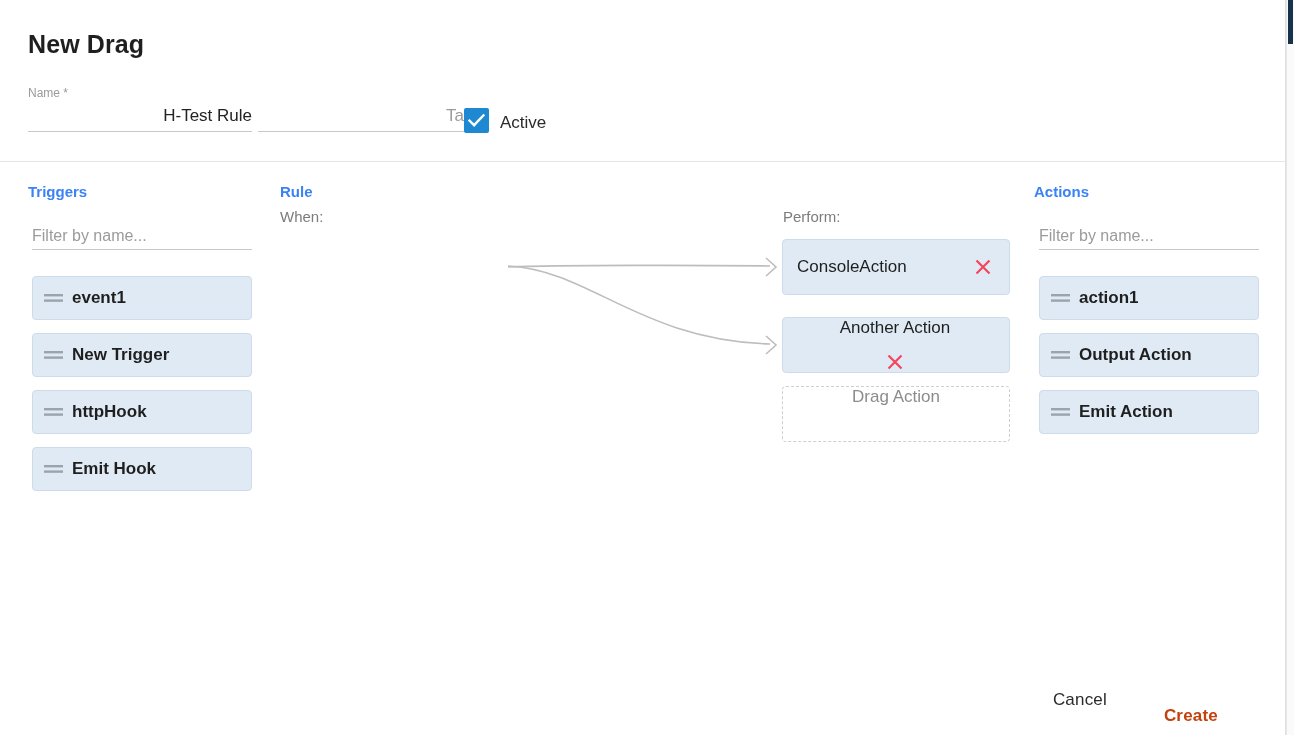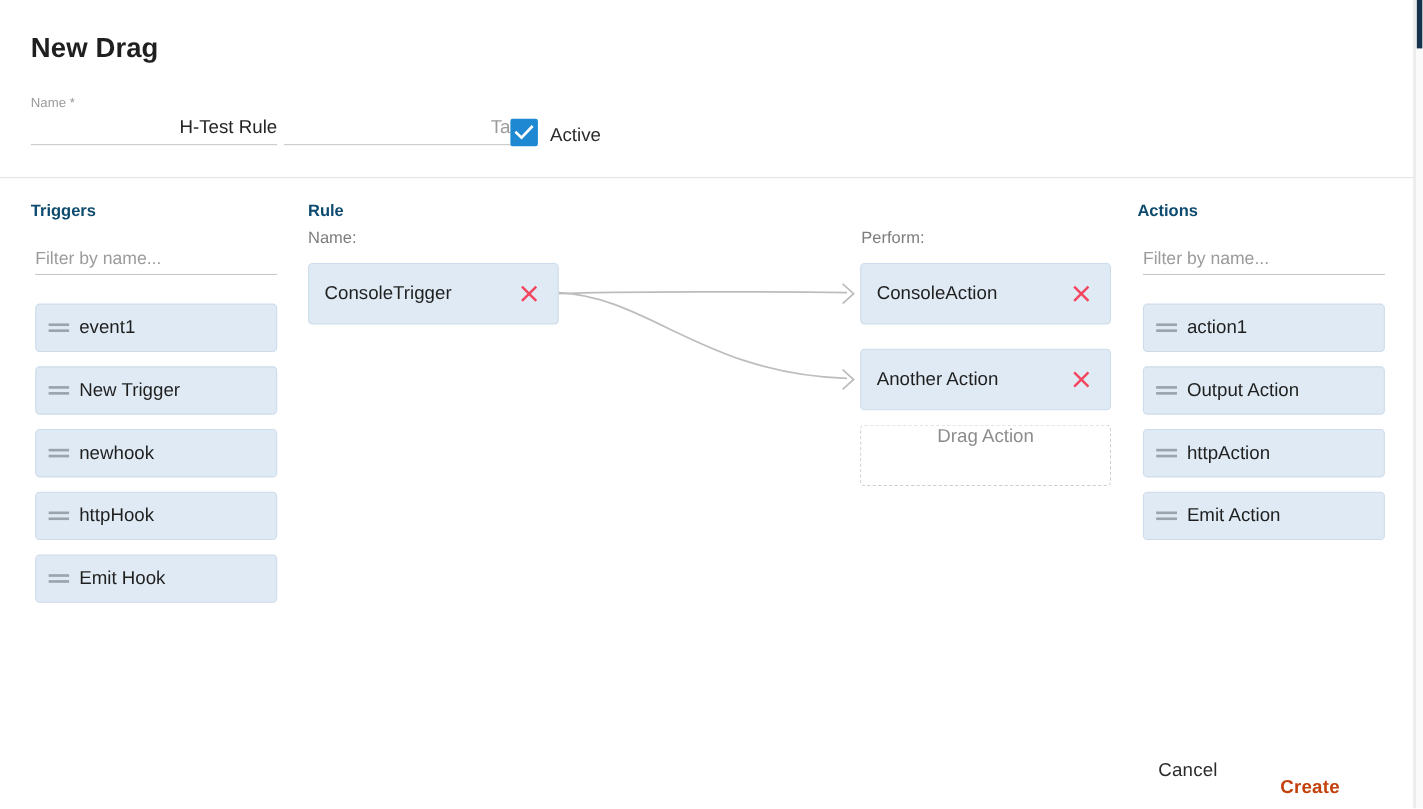--- a/index.html
+++ b/index.html
@@ -132,21 +132,21 @@
     font-size: 17px;
     color: #2b2b2b;
     white-space: nowrap;
   }
 
   
   .panel-heading {
     position: absolute;
     font-size: 15px;
     font-weight: 700;
-    color: #0c4a6e;
+    color: #3b82f6;
   }
   .sub-label {
     position: absolute;
     font-size: 15px;
     color: #7c7c7c;
   }
 
   .filter-field {
     position: absolute;
     width: 220px;
@@ -173,20 +173,21 @@
     height: 44px;
     box-sizing: border-box;
     background: #dfeaf4;
     border: 1px solid #cddcea;
     border-radius: 4px;
     display: flex;
     align-items: center;
     padding-left: 11px;
     margin-bottom: 13px;
     cursor: grab;
+    font-weight: bold;
   }
   .drag-handle {
     width: 19px;
     height: 11px;
     flex: none;
     margin-right: 9px;
     display: block;
   }
   .palette-label {
     font-size: 17px;
@@ -316,68 +317,55 @@
           <rect x="0" y="1" width="19" height="2.4" fill="#9aa4ad"></rect>
           <rect x="0" y="6.4" width="19" height="2.4" fill="#9aa4ad"></rect>
         </svg>
         <span class="palette-label">New Trigger</span>
       </div>
       <div class="palette-item">
         <svg class="drag-handle" viewBox="0 0 19 11">
           <rect x="0" y="1" width="19" height="2.4" fill="#9aa4ad"></rect>
           <rect x="0" y="6.4" width="19" height="2.4" fill="#9aa4ad"></rect>
         </svg>
-        <span class="palette-label">newhook</span>
-      </div>
-      <div class="palette-item">
-        <svg class="drag-handle" viewBox="0 0 19 11">
-          <rect x="0" y="1" width="19" height="2.4" fill="#9aa4ad"></rect>
-          <rect x="0" y="6.4" width="19" height="2.4" fill="#9aa4ad"></rect>
-        </svg>
         <span class="palette-label">httpHook</span>
       </div>
       <div class="palette-item">
         <svg class="drag-handle" viewBox="0 0 19 11">
           <rect x="0" y="1" width="19" height="2.4" fill="#9aa4ad"></rect>
           <rect x="0" y="6.4" width="19" height="2.4" fill="#9aa4ad"></rect>
         </svg>
         <span class="palette-label">Emit Hook</span>
       </div>
     </div>
 
   <div class="panel-heading" style="left:280px; top:183px;">Rule</div>
-  <div class="sub-label" style="left:280px; top:208px;">Name:</div>
+  <div class="sub-label" style="left:280px; top:208px;">When:</div>
   <div class="sub-label" style="left:783px; top:208px;">Perform:</div>
 
   <div class="canvas">
 
     <svg class="connectors">
 
       <path d="M508 105 C 560 103, 700 103, 770 104" fill="none" stroke="#bdbdbd" stroke-width="1.6"></path>
       <path d="M766 96 L 776 105 L 766 114" fill="none" stroke="#bdbdbd" stroke-width="1.6"></path>
 
       <path d="M508 104 C 590 108, 640 178, 770 182" fill="none" stroke="#bdbdbd" stroke-width="1.6"></path>
       <path d="M766 174 L 776 183 L 766 192" fill="none" stroke="#bdbdbd" stroke-width="1.6"></path>
     </svg>
 
-    <div class="node" id="node-trigger-0" style="left:280px; top:77px;">
-      <span class="node-label">ConsoleTrigger</span>
-      <svg class="node-remove" viewBox="0 0 20 20">
-        <path d="M3.5 3.5 L16.5 16.5 M16.5 3.5 L3.5 16.5" stroke="#f4455e" stroke-width="2.2" stroke-linecap="butt" fill="none"></path>
-      </svg>
-    </div>
 
     <div class="node" id="node-action-0" style="left:782px; top:77px;">
       <span class="node-label">ConsoleAction</span>
       <svg class="node-remove" viewBox="0 0 20 20">
         <path d="M3.5 3.5 L16.5 16.5 M16.5 3.5 L3.5 16.5" stroke="#f4455e" stroke-width="2.2" stroke-linecap="butt" fill="none"></path>
       </svg>
     </div>
 
-    <div class="node" id="node-action-1" style="left:782px; top:155px;">
+    <div class="node" id="node-action-1" style="left:782px; top:155px;flex-direction:column;">
       <span class="node-label">Another Action</span>
       <svg class="node-remove" viewBox="0 0 20 20">
         <path d="M3.5 3.5 L16.5 16.5 M16.5 3.5 L3.5 16.5" stroke="#f4455e" stroke-width="2.2" stroke-linecap="butt" fill="none"></path>
       </svg>
     </div>
 
     <div class="dropzone" style="left:782px; top:224px;">
       <span class="dropzone-label">Drag Action</span>
     </div>
   </div>
@@ -401,27 +389,20 @@
           <rect x="0" y="1" width="19" height="2.4" fill="#9aa4ad"></rect>
           <rect x="0" y="6.4" width="19" height="2.4" fill="#9aa4ad"></rect>
         </svg>
         <span class="palette-label">Output Action</span>
       </div>
       <div class="palette-item">
         <svg class="drag-handle" viewBox="0 0 19 11">
           <rect x="0" y="1" width="19" height="2.4" fill="#9aa4ad"></rect>
           <rect x="0" y="6.4" width="19" height="2.4" fill="#9aa4ad"></rect>
         </svg>
-        <span class="palette-label">httpAction</span>
-      </div>
-      <div class="palette-item">
-        <svg class="drag-handle" viewBox="0 0 19 11">
-          <rect x="0" y="1" width="19" height="2.4" fill="#9aa4ad"></rect>
-          <rect x="0" y="6.4" width="19" height="2.4" fill="#9aa4ad"></rect>
-        </svg>
         <span class="palette-label">Emit Action</span>
       </div>
     </div>
 
   <button class="footer-btn" id="btn-cancel">Cancel</button>
   <button class="footer-btn" id="btn-create">Create</button>
 
   <div class="page-right-border"></div>
   <div class="scrollbar-track">
     <div class="scrollbar-thumb"></div>

